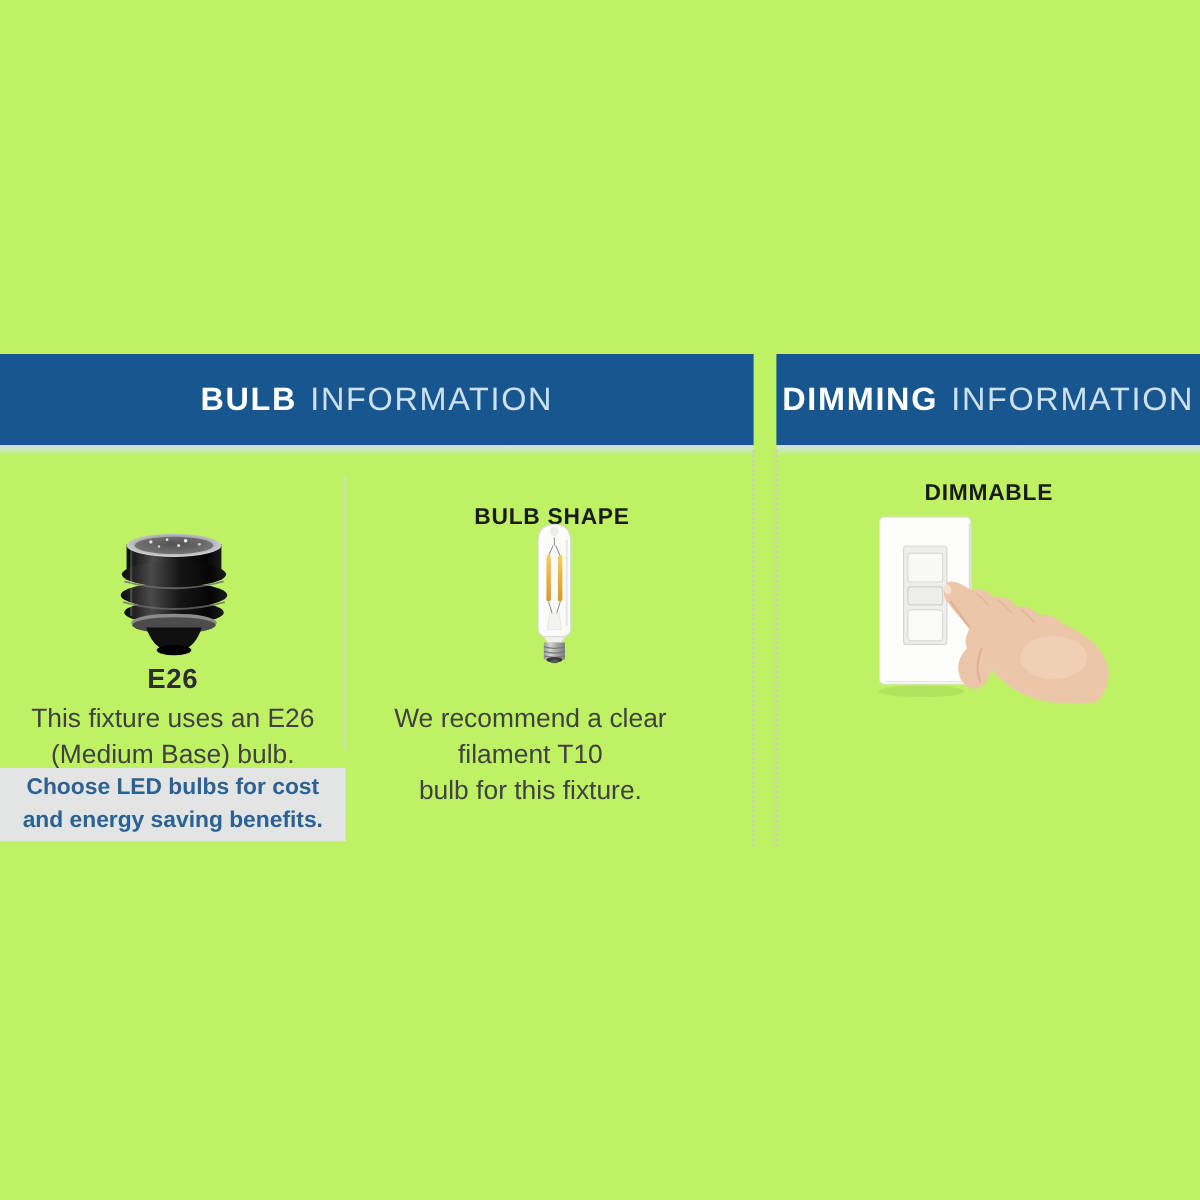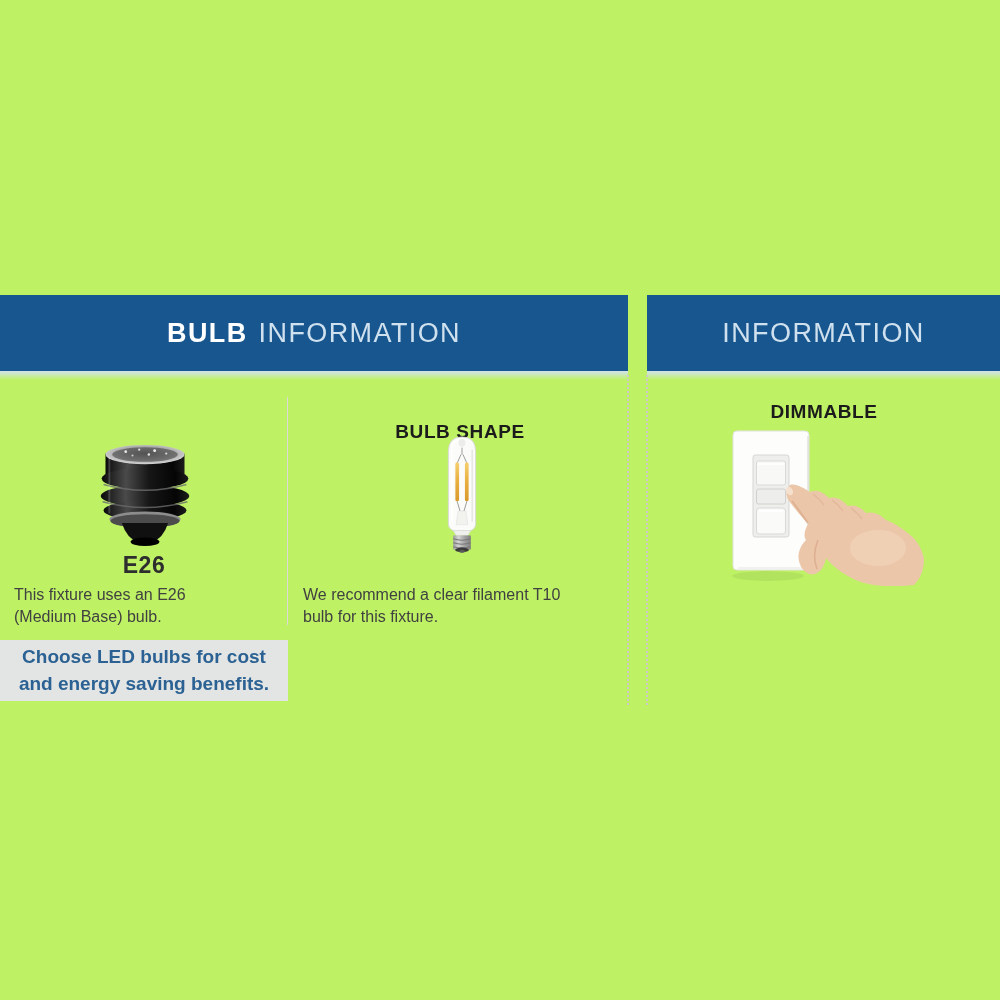--- a/index.html
+++ b/index.html
@@ -21,53 +21,54 @@
   
   .v-solid { position:absolute; left:287px; top:397px; width:1px; height:228px; background:#DADADA; }
   .v-dot   { position:absolute; top:375px; height:330px; width:0; border-left:2px dotted #CBCBCB; }
   .v-dot.d1 { left:627px; } .v-dot.d2 { left:646px; }
 
   
   .col-heading { position:absolute; text-align:center; font-size:19px; font-weight:bold;
                  color:#1B1B1B; letter-spacing:.6px; }
   .big-label   { position:absolute; text-align:center; font-size:23px; font-weight:600;
                  color:#2E2E2E; letter-spacing:.5px; }
-  .para        { position:absolute; font-size:16px; color:#414141;
+  .para        { position:absolute; text-align:center; font-size:22px; color:#414141;
                  line-height:1.36; white-space:pre-line; }
 
   #h-base  { left:0;   width:288px; top:401px; }
   #h-shape { left:290px; width:340px; top:401px;margin-top:20px; }
   #h-dim   { left:648px; width:352px; top:401px; }
 
   #img-e26    { position:absolute; left:95px;  top:442px; width:100px; height:106px; }
   #img-t10    { position:absolute; left:444px; top:434px; width:36px;  height:119px; }
   #img-dimmer { position:absolute; left:718px; top:428px; width:212px; height:158px; }
 
   #lbl-e26 { left:0;     width:288px; top:552px; }
   #lbl-t10 { left:290px; width:340px; top:552px; }
 
   #p-base  { left:14px;  width:260px; top:584px; }
-  #p-shape { left:303px; width:310px; top:584px; }
+  #p-shape { left:287px; width:310px; top:584px; }
   #p-dim   { left:669px; width:310px; top:588px; }
 
   .tip-box { position:absolute; left:0; top:640px; width:288px; height:61px;
              background:#E3E4E4; display:flex; align-items:center; justify-content:center; }
   .tip-box .tip-text { font-size:19px; font-weight:600; color:#2B6293; text-align:center;
                        line-height:1.42; white-space:pre-line; }
 </style>
 </head>
 <body>
 
 <div class="canvas">
 
   <div class="bar bar-left">
     <span class="t-bold">BULB</span>
     <span class="t-light">INFORMATION</span>
   </div>
   <div class="bar bar-right">
+    <span class="t-bold">DIMMING</span>
     <span class="t-light">INFORMATION</span>
   </div>
 
   <div class="v-solid"></div>
   <div class="v-dot d1"></div>
   <div class="v-dot d2"></div>
 
   <div class="col-heading" id="h-shape">BULB SHAPE</div>
   <div class="col-heading" id="h-dim">DIMMABLE</div>
 

